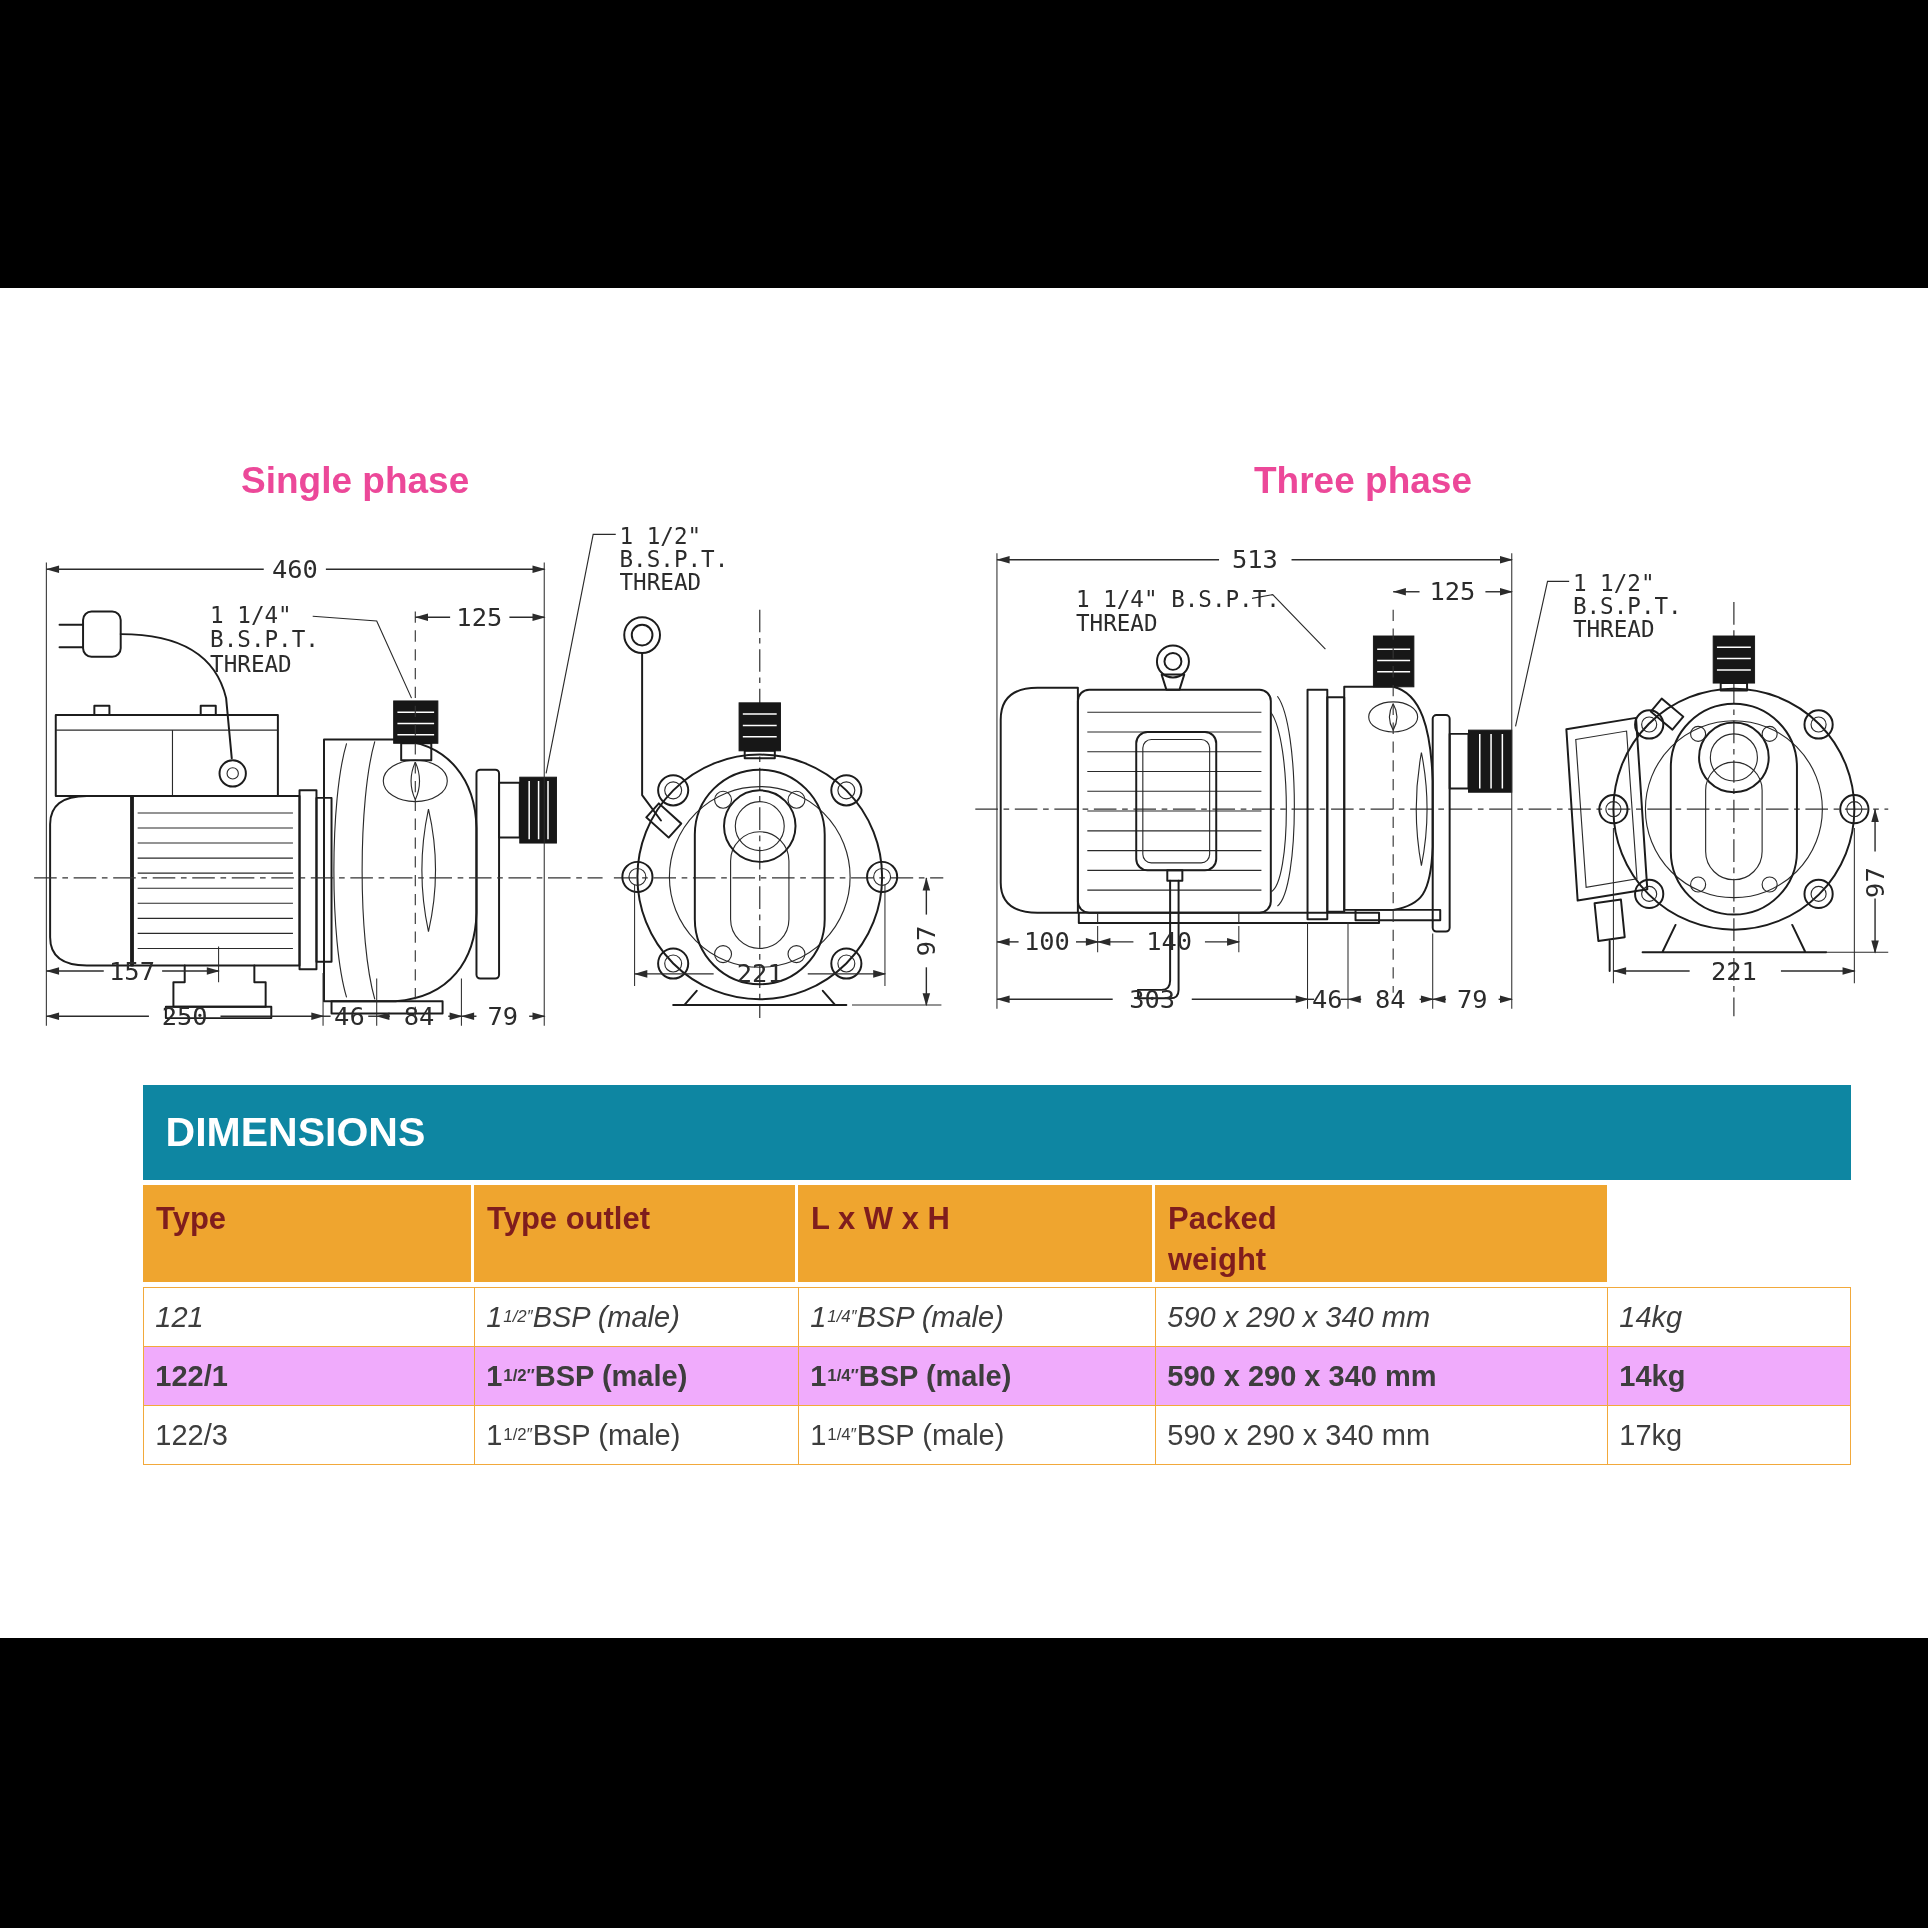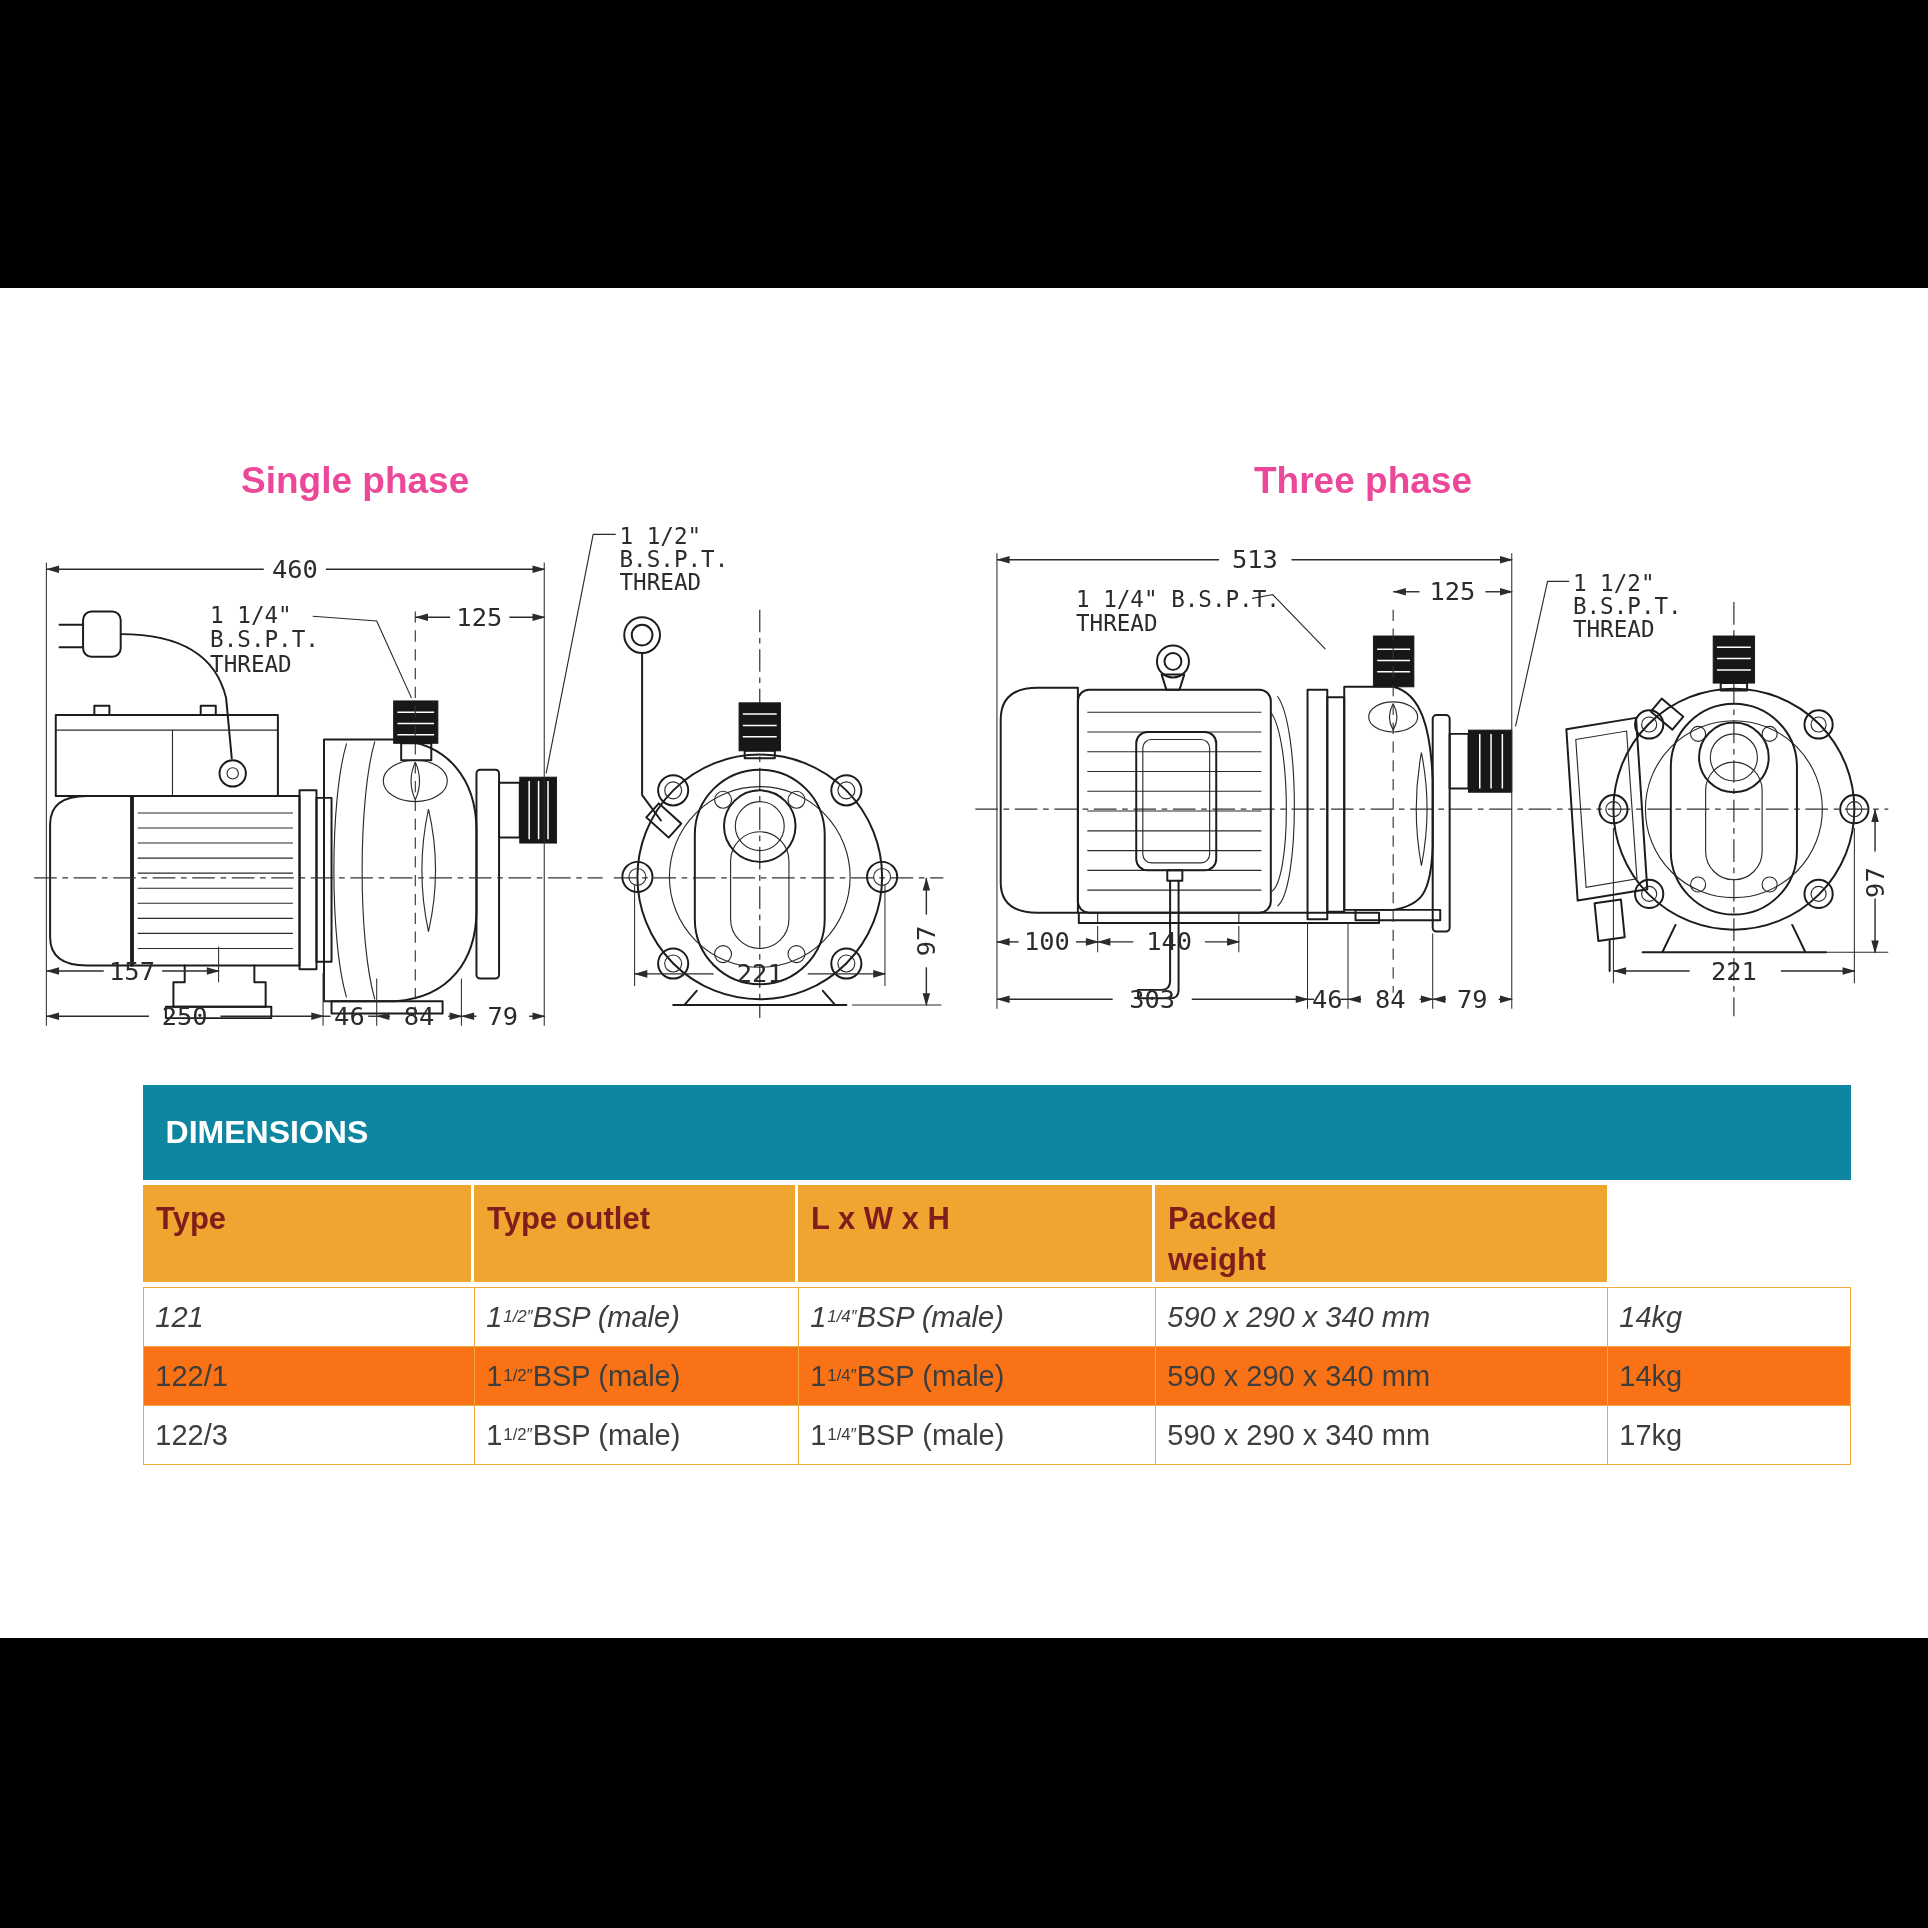--- a/index.html
+++ b/index.html
@@ -17,31 +17,31 @@
   .wht{stroke:#fff;stroke-width:1.6;fill:none;}
   .dim{fill:none;stroke:#2b2b2b;stroke-width:1.5;}
   .ext{fill:none;stroke:#2b2b2b;stroke-width:1.1;}
   .cl{fill:none;stroke:#333;stroke-width:1.3;stroke-dasharray:24 6 6 6;}
   .dsh{fill:none;stroke:#333;stroke-width:1.2;stroke-dasharray:12 8;}
   text.dt{font-family:"DejaVu Sans Mono", monospace;font-size:27px;fill:#2b2b2b;text-anchor:middle;}
   text.lb{font-family:"DejaVu Sans Mono", monospace;font-size:24px;fill:#2b2b2b;text-anchor:start;}
   
   .tbl{position:absolute;left:143px;top:1085px;width:1708px;}
   .tbl-title{position:absolute;left:0;top:0;width:1708px;height:95px;background:#0E86A2;
-       color:#fff;font-size:32px;font-weight:bold;line-height:95px;padding-left:22.6px;box-sizing:border-box;}
+       color:#fff;font-size:41px;font-weight:bold;line-height:95px;padding-left:22.6px;box-sizing:border-box;}
   .thead{position:absolute;left:0;top:100px;width:1708px;height:97px;display:grid;
        grid-template-columns:331px 324px 357px 452px 245px;}
   .th{background:#EFA52F;color:#7f1d1d;font-size:31px;font-weight:bold;line-height:41px;
       padding:13px 0 0 13px;box-sizing:border-box;border-right:3.8px solid #fff;}
   .th:last-child{border-right:none;}
   .rows{position:absolute;left:0;top:202px;width:1708px;}
   .row{display:grid;grid-template-columns:331px 324px 357px 452px 245px;height:58px;
       border:1.9px solid #F2A93B;border-top:none;background:#fff;}
   .row:first-child{border-top:1.9px solid #F2A93B;font-style:italic;}
-  .row.alt{background:#f97316;}
+  .row.alt{background:#f0abfc;font-weight:bold;}
   .td{font-size:29px;color:#3d3d3d;display:flex;align-items:center;padding-left:11.3px;
       border-right:1.9px solid #F2A93B;box-sizing:border-box;white-space:nowrap;}
   .td:last-child{border-right:none;}
   .fr{font-size:0.58em;vertical-align:-0.08em;padding-left:0.9px;}
   .pr{font-size:0.58em;vertical-align:0.52em;}
 </style>
 </head>
 <body>
 
 <div class="content"></div>

